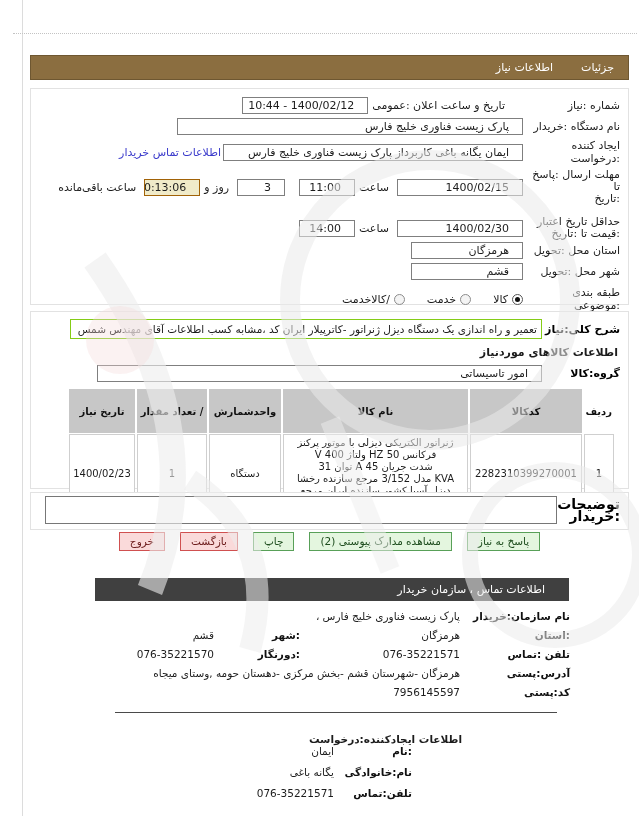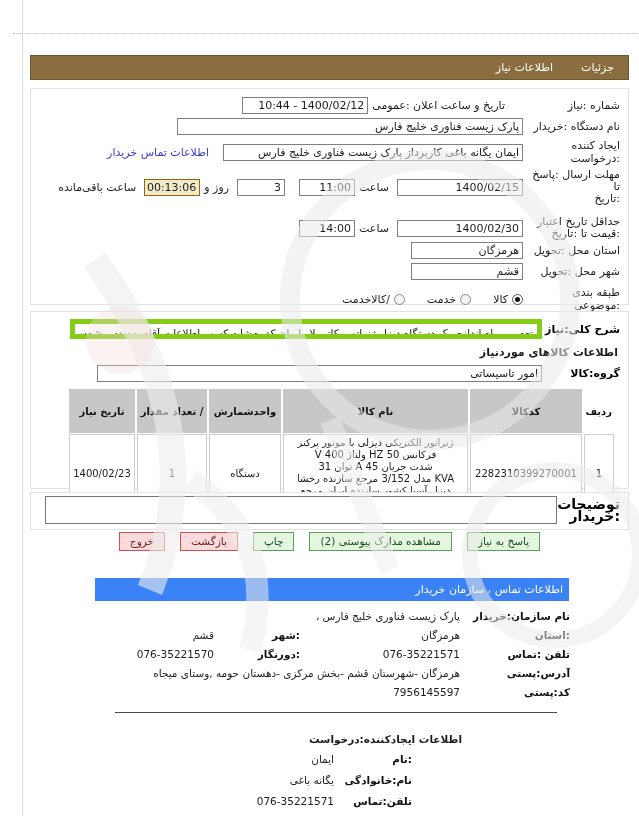--- a/index.html
+++ b/index.html
@@ -11,66 +11,66 @@
   .tabbar{position:absolute;left:30px;top:55px;width:599px;height:25px;box-sizing:border-box;
           background:#8b6e40;border:1px solid #6e5731;color:#fff;display:flex;direction:rtl;
           align-items:center;padding:0 14px;gap:28px;z-index:2;}
   .tab{cursor:default;}
   .panel{position:absolute;background:#fff;border:1px solid #e2e2e2;box-sizing:border-box;
          direction:rtl;z-index:2;}
   .p1{left:30px;top:88px;width:599px;height:217px;padding:8px 8px 0 6px;}
   .row{display:flex;align-items:center;margin-bottom:4px;}
   .lbl{flex:0 0 97px;color:#1c1c1c;}
   .pre{white-space:pre-line;line-height:12px;}
-  .box{border:1px solid #7f7f7f;background:#fff;height:17px;line-height:16px;padding:0 3px;
+  .box{border:1px solid #7f7f7f;background:#fff;height:17px;line-height:16px;padding:0 13px;
        box-sizing:border-box;text-align:right;overflow:hidden;white-space:nowrap;}
   .hl{background:#f0ebc9;border:1px solid #a16207;text-align:center;}
   .inlbl{margin:0 8px 0 4px;}
-  .link{color:#3a3acb;margin-right:14px;cursor:pointer;}
+  .link{color:#3a3acb;margin-right:2px;cursor:pointer;}
   .radio{width:11px;height:11px;border-radius:50%;border:1px solid #8c8c8c;background:#f4f4f4;
          display:inline-block;box-sizing:border-box;margin-left:4px;flex:0 0 auto;}
   .radio.sel{border-color:#555;background:#fff;position:relative;}
   .radio.sel::after{content:"";position:absolute;left:2px;top:2px;width:5px;height:5px;
          border-radius:50%;background:#111;}
   .chk{width:11px;height:11px;border:1px solid #8c8c8c;background:#f6f6f6;display:inline-block;
        box-sizing:border-box;margin:0 16px 0 6px;flex:0 0 auto;}
   .optlbl{margin-left:22px;}
   .note{font-size:10px;color:#222;}
   .p2{left:30px;top:311px;width:599px;height:178px;padding:7px 8px;}
   .blbl{font-weight:bold;color:#000;}
-  .descbox{border:5px solid #84cc16;height:20px;line-height:19px;padding:0 4px;box-sizing:border-box;
+  .descbox{border:1px solid #84cc16;height:20px;line-height:19px;padding:0 4px;box-sizing:border-box;
            font-size:10.5px;white-space:nowrap;overflow:hidden;}
   .sectitle{font-weight:bold;margin:7px 2px 6px;}
   table.goods{border-collapse:separate;border-spacing:2px 1px;direction:rtl;margin:6px 4px 0 0;
               font-size:10px;table-layout:fixed;width:545px;}
   table.goods th{background:#c7c7c7;font-weight:bold;height:20px;padding:12px 2px;color:#111;
               text-align:center;overflow:hidden;white-space:nowrap;}
   table.goods th.plain{background:transparent;}
   table.goods td{border:1px solid #cfcfcf;background:#fff;text-align:center;vertical-align:middle;
               padding:2px;}
   td.namecell{white-space:pre-line;line-height:12px;}
   .p3{left:30px;top:492px;width:599px;height:38px;padding:3px 8px;}
   .notesbox{border:1px solid #777;height:28px;box-sizing:border-box;flex:1 1 auto;margin-left:6px;}
   .btnrow{position:absolute;left:30px;top:532px;width:599px;display:flex;direction:rtl;
           justify-content:center;gap:15px;z-index:2;}
   .btn{height:19px;line-height:17px;font-size:10.5px;padding:0 10px;box-sizing:border-box;
        text-align:center;cursor:pointer;}
   .btn.green{background:#e4f6df;border:1px solid #58a058;color:#1e4d1e;}
   .btn.pink{background:#fadada;border:1px solid #d05050;color:#6b1a1a;}
-  .contactbar{position:absolute;left:95px;top:578px;width:474px;height:23px;background:#3b82f6;
-          color:#fff;direction:rtl;line-height:23px;padding-right:6px;box-sizing:border-box;z-index:2;}
+  .contactbar{position:absolute;left:95px;top:578px;width:474px;height:23px;background:#404040;
+          color:#fff;direction:rtl;line-height:23px;padding-right:24px;box-sizing:border-box;z-index:2;}
   .contact{position:absolute;left:70px;top:610px;width:500px;direction:rtl;z-index:2;font-size:10.5px;}
   .crow{display:flex;margin-bottom:7px;align-items:baseline;}
   .clbl{flex:0 0 110px;font-weight:bold;color:#111;}
   .clbl2{flex:0 0 70px;font-weight:bold;color:#111;padding-left:16px;}
   .cval{flex:0 0 160px;overflow:visible;white-space:nowrap;}
   .cval2{flex:1 1 auto;white-space:nowrap;}
   .hr{position:absolute;left:115px;top:712px;width:442px;border-top:1px solid #4a4a4a;z-index:2;}
   .creator{position:absolute;right:177px;top:733px;width:270px;direction:rtl;z-index:2;font-size:10.5px;}
-  .creator .title{font-weight:bold;margin-bottom:8px;}
+  .creator .title{font-weight:bold;margin-bottom:0;}
   .creator .crow{padding-right:50px;margin-bottom:9px;}
   .creator .clbl{flex:0 0 78px;}
 </style>
 </head>
 <body>
 
 <div class="vline"></div>
 <div class="dotline"></div>
 
 <div class="tabbar">

